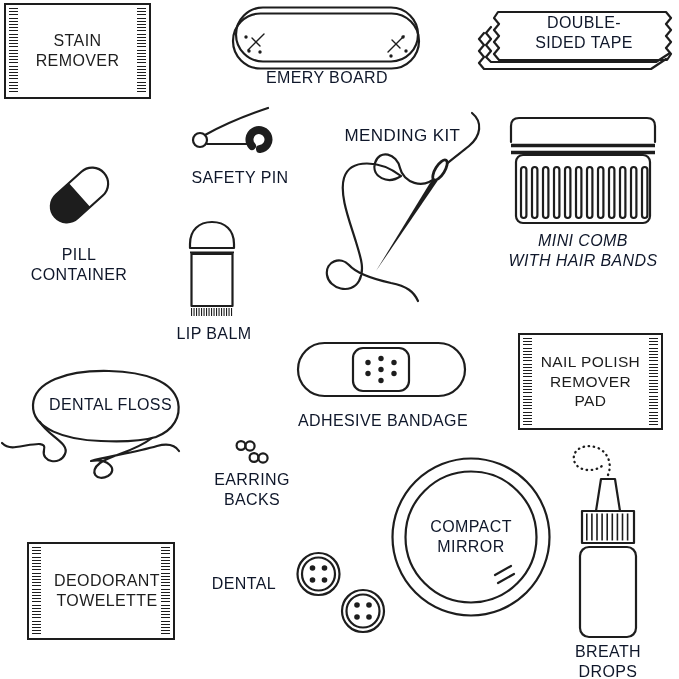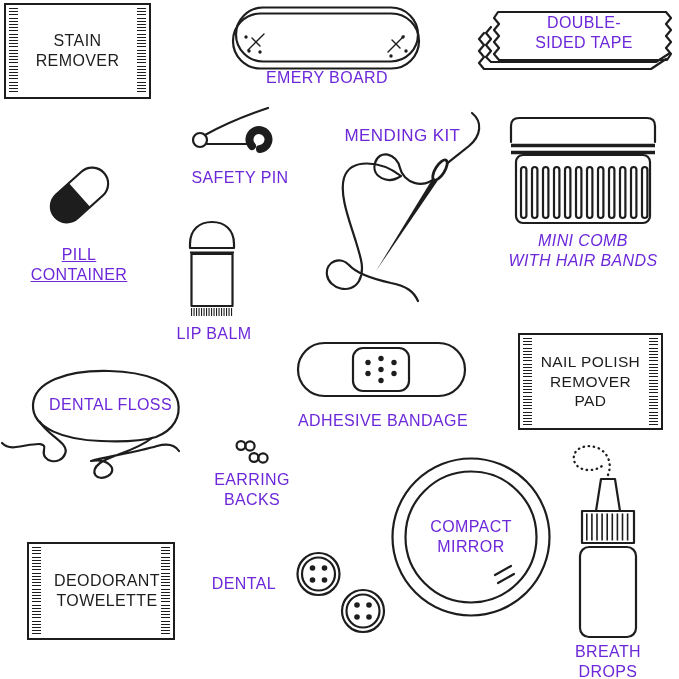--- a/index.html
+++ b/index.html
@@ -4,21 +4,21 @@
 <style>
   html,body{margin:0;padding:0;background:#fff;}
   .canvas{
     position:relative;width:679px;height:679px;background:#fff;overflow:hidden;
     font-family:"Liberation Sans",sans-serif;color:#1d1d1d;
     -webkit-font-smoothing:antialiased;
   }
   .canvas svg{position:absolute;overflow:visible;}
   .lbl{
     position:absolute;text-align:center;font-size:16px;line-height:1.24;
-    letter-spacing:.4px;color:#6d28d9;white-space:nowrap;
+    letter-spacing:.4px;color:#0f172a;white-space:nowrap;
   }
   .lbl.big{font-size:17px;}
   
   .packet{
     position:absolute;border:2.4px solid #1d1d1d;background:#fff;
     display:flex;align-items:center;justify-content:center;box-sizing:border-box;
   }
   .packet::before,.packet::after{
     content:"";position:absolute;top:3px;bottom:3px;width:9px;
     background:repeating-linear-gradient(to bottom,#1d1d1d 0 1.1px,transparent 1.1px 3.2px);
@@ -126,21 +126,21 @@
     <div>MINI COMB</div>
     <div>WITH HAIR BANDS</div>
   </div>
 
   <svg style="left:37px;top:158px;" width="85" height="78" viewBox="0 0 85 78">
     <g transform="translate(42.5,37) rotate(-42)">
       <rect class="stroke" stroke-width="2.6" x="-33" y="-16" width="66" height="32" rx="16" fill="#fff"></rect>
       <path d="M 0 -16 L -17 -16 A 16 16 0 0 0 -17 16 L 0 16 Z" fill="#1d1d1d"></path>
     </g>
   </svg>
-  <div class="lbl" style="left:29px;top:245px;width:100px;text-decoration:underline;">
+  <div class="lbl" style="left:29px;top:245px;width:100px;">
     <div>PILL</div>
     <div>CONTAINER</div>
   </div>
 
   <svg style="left:188px;top:218px;" width="50" height="100" viewBox="0 0 50 100">
     <path class="stroke" stroke-width="2" fill="#fff" d="M 2 30 L 2 26 C 2 12 11 4 24 4 C 37 4 46 12 46 26 L 46 30 Z"></path>
     <line x1="2" y1="34.5" x2="46" y2="34.5" stroke="#1d1d1d" stroke-width="2"></line>
     <rect class="stroke" stroke-width="2.1" x="3.5" y="36" width="41" height="52"></rect>
     <line x1="3" y1="94" x2="45" y2="94" stroke="#1d1d1d" stroke-width="8" stroke-dasharray="1.1 1.4"></line>
   </svg>

